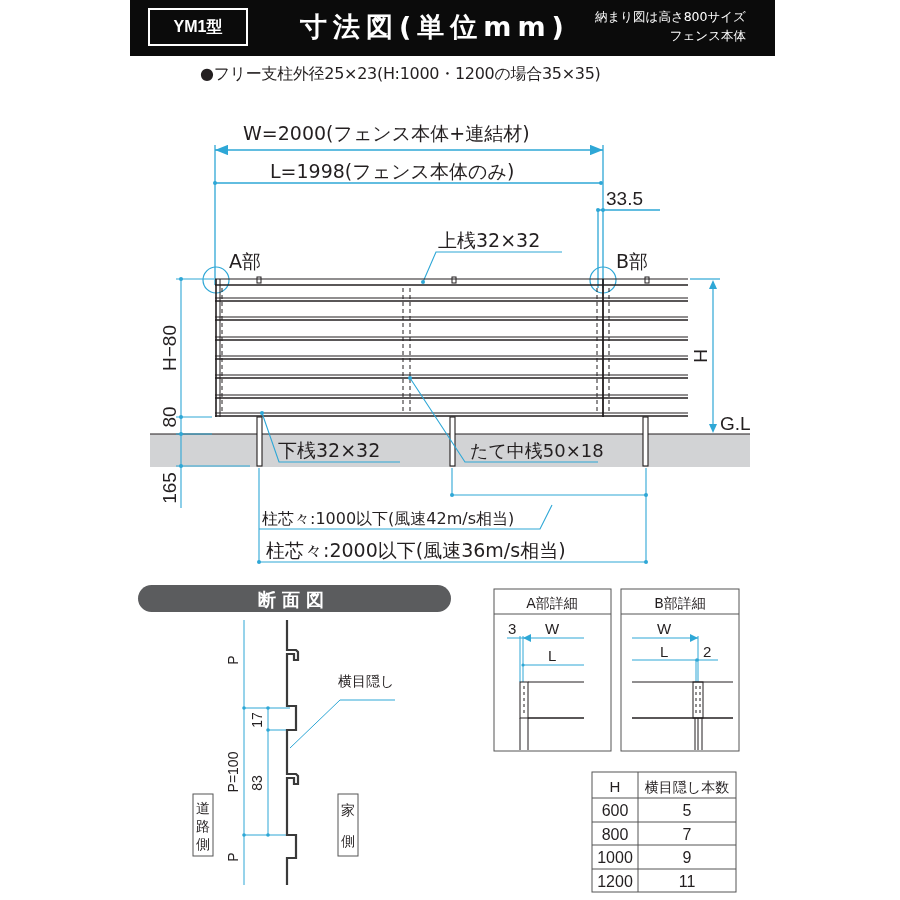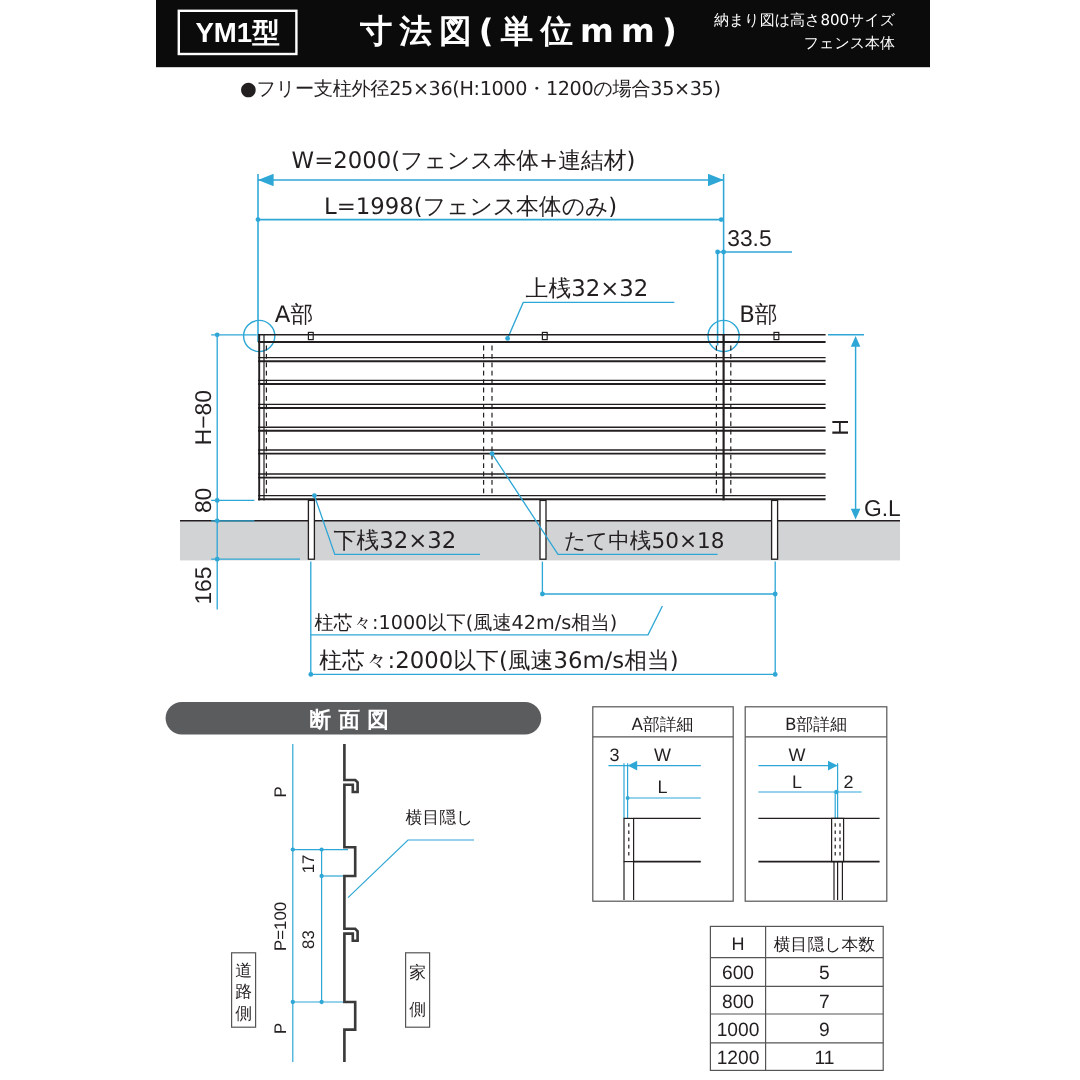--- a/index.html
+++ b/index.html
@@ -1,36 +1,36 @@
 <!DOCTYPE html>
 <html><head>
 <meta charset="utf-8">
 <style>
   html,body{margin:0;padding:0;background:#fff;}
   body{width:900px;height:900px;position:relative;overflow:hidden;font-family:"DejaVu Sans","Liberation Sans",sans-serif;color:#231f20;}
   .header{position:absolute;left:130px;top:0;width:645px;height:56px;background:#0b0b0b;}
-  .model-box{position:absolute;left:148px;top:8px;width:100px;height:38px;border:2px solid #fff;box-sizing:border-box;color:#fff;font-family:"Liberation Sans",sans-serif;font-weight:bold;font-size:23px;line-height:34px;text-align:center;}
+  .model-box{position:absolute;left:148px;top:8px;width:100px;height:38px;border:2px solid #fff;box-sizing:border-box;color:#fff;font-family:"Liberation Sans",sans-serif;font-weight:bold;font-size:16px;line-height:34px;text-align:center;}
   .title{position:absolute;left:300px;top:8px;color:#fff;font-size:27px;letter-spacing:6px;line-height:38px;font-weight:bold;white-space:nowrap;}
   .note{position:absolute;left:595px;top:7px;color:#fff;font-size:12.5px;line-height:19px;white-space:nowrap;text-align:right;}
   .sub{position:absolute;left:200px;top:64px;font-size:16px;white-space:nowrap;letter-spacing:-0.3px;}
   svg{position:absolute;left:0;top:0;}
   .t{font-family:"Liberation Sans",sans-serif;fill:#231f20;}
   .j{font-family:"DejaVu Sans",sans-serif;fill:#231f20;}
 </style>
 </head>
 <body>
 
 <div class="header"></div>
 <div class="model-box">YM1型</div>
 <div class="title">寸法図(単位mm)</div>
 <div class="note">
   <div>納まり図は高さ800サイズ</div>
   <div>フェンス本体</div>
 </div>
-<div class="sub">●フリー支柱外径25×36(H:1000・1200の場合35×35)</div>
+<div class="sub">●フリー支柱外径25×23(H:1000・1200の場合35×35)</div>
 
 <svg width="900" height="900" viewBox="0 0 900 900">
   <defs>
     <marker id="arrL" markerWidth="10" markerHeight="8" refX="0" refY="4" orient="auto">
         <path d="M10,0 L0,4 L10,8 z" fill="#2ea7d6"></path>
       </marker>
     <marker id="arrR" markerWidth="10" markerHeight="8" refX="10" refY="4" orient="auto">
         <path d="M0,0 L10,4 L0,8 z" fill="#2ea7d6"></path>
       </marker>
   </defs>

